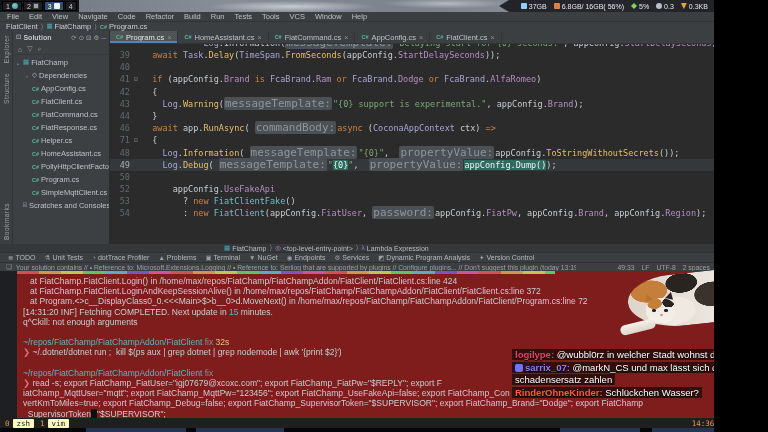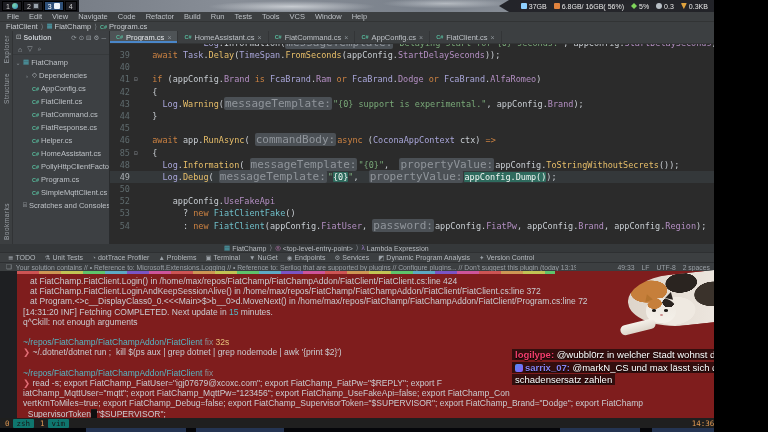--- a/index.html
+++ b/index.html
@@ -100,21 +100,21 @@
 
   
   .terminal{position:absolute;left:0;top:271px;width:768px;height:147px;background:#7f1d1d;overflow:hidden;margin-left:17px;}
   .rainbow{height:3px;width:70%;opacity:.9;background:repeating-linear-gradient(90deg,#d65a5a 0 22px,#d6a35a 22px 44px,#c9d65a 44px 66px,#5ad674 66px 88px,#5ab8d6 88px 110px,#7a5ad6 110px 132px,#d65aa8 132px 154px);}
   .term-lines{padding:2px 0 0 6px;font-size:8.5px;line-height:10.2px;white-space:pre;color:#c9cdd1;}
   .t-pl{color:#c9cdd1;} .t-path{color:#56b6c2;} .t-dim{color:#8a8f94;} .t-yel{color:#e5c07b;}
   .t-prompt{color:#e06c75;} .t-cyan{color:#56b6c2;} .t-cursor{background:#d0d0d0;color:#0e0f10;}
 
   .tmux-bar{position:absolute;left:0;top:418px;width:768px;height:10px;background:#1f1f1f;display:flex;align-items:center;gap:8px;padding:0 5px;font-size:7.5px;color:#bbb;font-family:"DejaVu Sans Mono",monospace;}
   .tmux-num{color:#e09952;}
-  .tmux-chip{background:#0f766e;color:#161616;padding:0 4px;border-radius:1px;}
+  .tmux-chip{background:#fef9c3;color:#161616;padding:0 4px;border-radius:1px;}
   .tmux-right{margin-left:auto;display:flex;gap:4px;align-items:center;}
   .tmux-time{color:#e09952;} .tmux-date{color:#6c9bd2;} .tmux-sep{color:#777;}
   .bottom-strip{position:absolute;left:0;top:428px;width:768px;height:4px;background:#05060a;}
   .bseg{position:absolute;top:0;height:4px;background:#243452;}
 
   
   .chat{position:absolute;left:512px;top:349px;width:254px;font-size:9.5px;line-height:12.6px;z-index:60;color:#fff;}
   .chat-msg{margin:0;}
   .bubble{background:rgba(5,5,5,.62);padding:0 3px;box-decoration-break:clone;-webkit-box-decoration-break:clone;text-shadow:0 1px 1px #000;}
   .chat-user{font-weight:bold;}
@@ -347,23 +347,22 @@
         </div>
       <div class="code-wrap mono">
         <div class="partial-row"><span class="inner" id="partial-line"><span class="pl">            </span><span class="type">Log</span><span class="pl">.Information(</span><span class="hint">messageTemplate:</span><span class="str">"Delaying start for {0} seconds."</span><span class="pl">, appConfig.</span><span class="prop">StartDelaySeconds</span><span class="pl">);</span></span></div>
         <div id="code">
             <div class="code-row"><span class="gutter">39</span><span class="fold"></span><span class="codetext"><span class="pl">  </span><span class="kw">await </span><span class="type">Task</span><span class="pl">.</span><span class="mth">Delay</span><span class="pl">(</span><span class="type">TimeSpan</span><span class="pl">.</span><span class="mth">FromSeconds</span><span class="pl">(appConfig.</span><span class="prop">StartDelaySeconds</span><span class="pl">));</span></span></div>
             <div class="code-row"><span class="gutter">40</span><span class="fold"></span><span class="codetext"></span></div>
             <div class="code-row"><span class="gutter">41</span><span class="fold">⊟</span><span class="codetext"><span class="pl">  </span><span class="kw">if </span><span class="pl">(appConfig.</span><span class="prop">Brand</span><span class="pl"> </span><span class="kw">is </span><span class="type">FcaBrand</span><span class="pl">.</span><span class="prop">Ram</span><span class="pl"> </span><span class="kw">or </span><span class="type">FcaBrand</span><span class="pl">.</span><span class="prop">Dodge</span><span class="pl"> </span><span class="kw">or </span><span class="type">FcaBrand</span><span class="pl">.</span><span class="prop">AlfaRomeo</span><span class="pl">)</span></span></div>
             <div class="code-row"><span class="gutter">42</span><span class="fold"></span><span class="codetext"><span class="pl">  {</span></span></div>
             <div class="code-row"><span class="gutter">43</span><span class="fold"></span><span class="codetext"><span class="pl">    </span><span class="type">Log</span><span class="pl">.</span><span class="mth">Warning</span><span class="pl">(</span><span class="hint">messageTemplate:</span><span class="str">"{0} support is experimental."</span><span class="pl">, appConfig.</span><span class="prop">Brand</span><span class="pl">);</span></span></div>
             <div class="code-row"><span class="gutter">44</span><span class="fold"></span><span class="codetext"><span class="pl">  }</span></span></div>
-            <div class="code-row"><span class="gutter">45</span><span class="fold"></span><span class="codetext"></span></div>
             <div class="code-row"><span class="gutter">46</span><span class="fold"></span><span class="codetext"><span class="pl">  </span><span class="kw">await </span><span class="pl">app.</span><span class="mth">RunAsync</span><span class="pl">( </span><span class="hint">commandBody:</span><span class="kw">async </span><span class="pl">(</span><span class="type">CoconaAppContext</span><span class="pl"> ctx) </span><span class="kw">=&gt;</span></span></div>
-            <div class="code-row"><span class="gutter">85</span><span class="fold">⊟</span><span class="codetext"><span class="pl">  {</span></span></div>
+            <div class="code-row"><span class="gutter">71</span><span class="fold">⊟</span><span class="codetext"><span class="pl">  {</span></span></div>
             <div class="code-row"><span class="gutter">48</span><span class="fold"></span><span class="codetext"><span class="pl">    </span><span class="type">Log</span><span class="pl">.</span><span class="mth">Information</span><span class="pl">( </span><span class="hint">messageTemplate:</span><span class="str">"{0}"</span><span class="pl">,  </span><span class="hint">propertyValue:</span><span class="pl">appConfig.</span><span class="mth">ToStringWithoutSecrets</span><span class="pl">());</span></span></div>
             <div class="code-row current"><span class="gutter">49</span><span class="fold"></span><span class="codetext"><span class="pl">    </span><span class="type">Log</span><span class="pl">.</span><span class="mth">Debug</span><span class="pl">( </span><span class="hint">messageTemplate:</span><span class="str">"</span><span class="hl">{0}</span><span class="str">"</span><span class="pl">,  </span><span class="hint">propertyValue:</span><span class="hl">appConfig.Dump()</span><span class="pl">);</span></span></div>
             <div class="code-row"><span class="gutter">50</span><span class="fold"></span><span class="codetext"></span></div>
             <div class="code-row"><span class="gutter">52</span><span class="fold"></span><span class="codetext"><span class="pl">      appConfig.</span><span class="prop">UseFakeApi</span></span></div>
             <div class="code-row"><span class="gutter">53</span><span class="fold"></span><span class="codetext"><span class="pl">        ? </span><span class="kw">new </span><span class="type2">FiatClientFake</span><span class="pl">()</span></span></div>
             <div class="code-row"><span class="gutter">54</span><span class="fold"></span><span class="codetext"><span class="pl">        : </span><span class="kw">new </span><span class="type2">FiatClient</span><span class="pl">(appConfig.</span><span class="prop">FiatUser</span><span class="pl">, </span><span class="hint">password:</span><span class="pl">appConfig.</span><span class="prop">FiatPw</span><span class="pl">, appConfig.</span><span class="prop">Brand</span><span class="pl">, appConfig.</span><span class="prop">Region</span><span class="pl">);</span></span></div>
           </div>
         <div class="inspection">
           <span class="warn-tri">▲</span>
           <span>8</span>
@@ -488,20 +487,21 @@
   <div class="bottom-strip">
     <div class="bseg" style="left:86px;width:100px;"></div>
     <div class="bseg" style="left:196px;width:88px;"></div>
     <div class="bseg" style="left:560px;width:80px;"></div>
     <div class="bseg" style="left:652px;width:116px;"></div>
   </div>
 
   <div class="chat" id="chat">
       <div class="chat-msg"><span class="bubble"><span class="chat-user" style="color: rgb(242, 61, 107);">logilype: </span><span>@wubbl0rz in welcher Stadt wohnst du?</span></span></div>
       <div class="chat-msg"><span class="bubble"><span class="chat-badge"></span><span class="chat-user" style="color: rgb(134, 131, 240);">sarrix_07: </span><span>@markN_CS und max lässt sich dann schadensersatz zahlen</span></span></div>
+      <div class="chat-msg"><span class="bubble"><span class="chat-user" style="color: rgb(255, 92, 51);">RinderOhneKinder: </span><span>Schlückchen Wasser?</span></span></div>
     </div>
 
   <div class="cat">
     <div class="cat-body"></div>
     <div class="cat-ear-l"></div>
     <div class="cat-ear-r"></div>
     <div class="cat-head"></div>
     <div class="cat-eye l"></div>
     <div class="cat-eye r"></div>
     <div class="cat-nose"></div>

